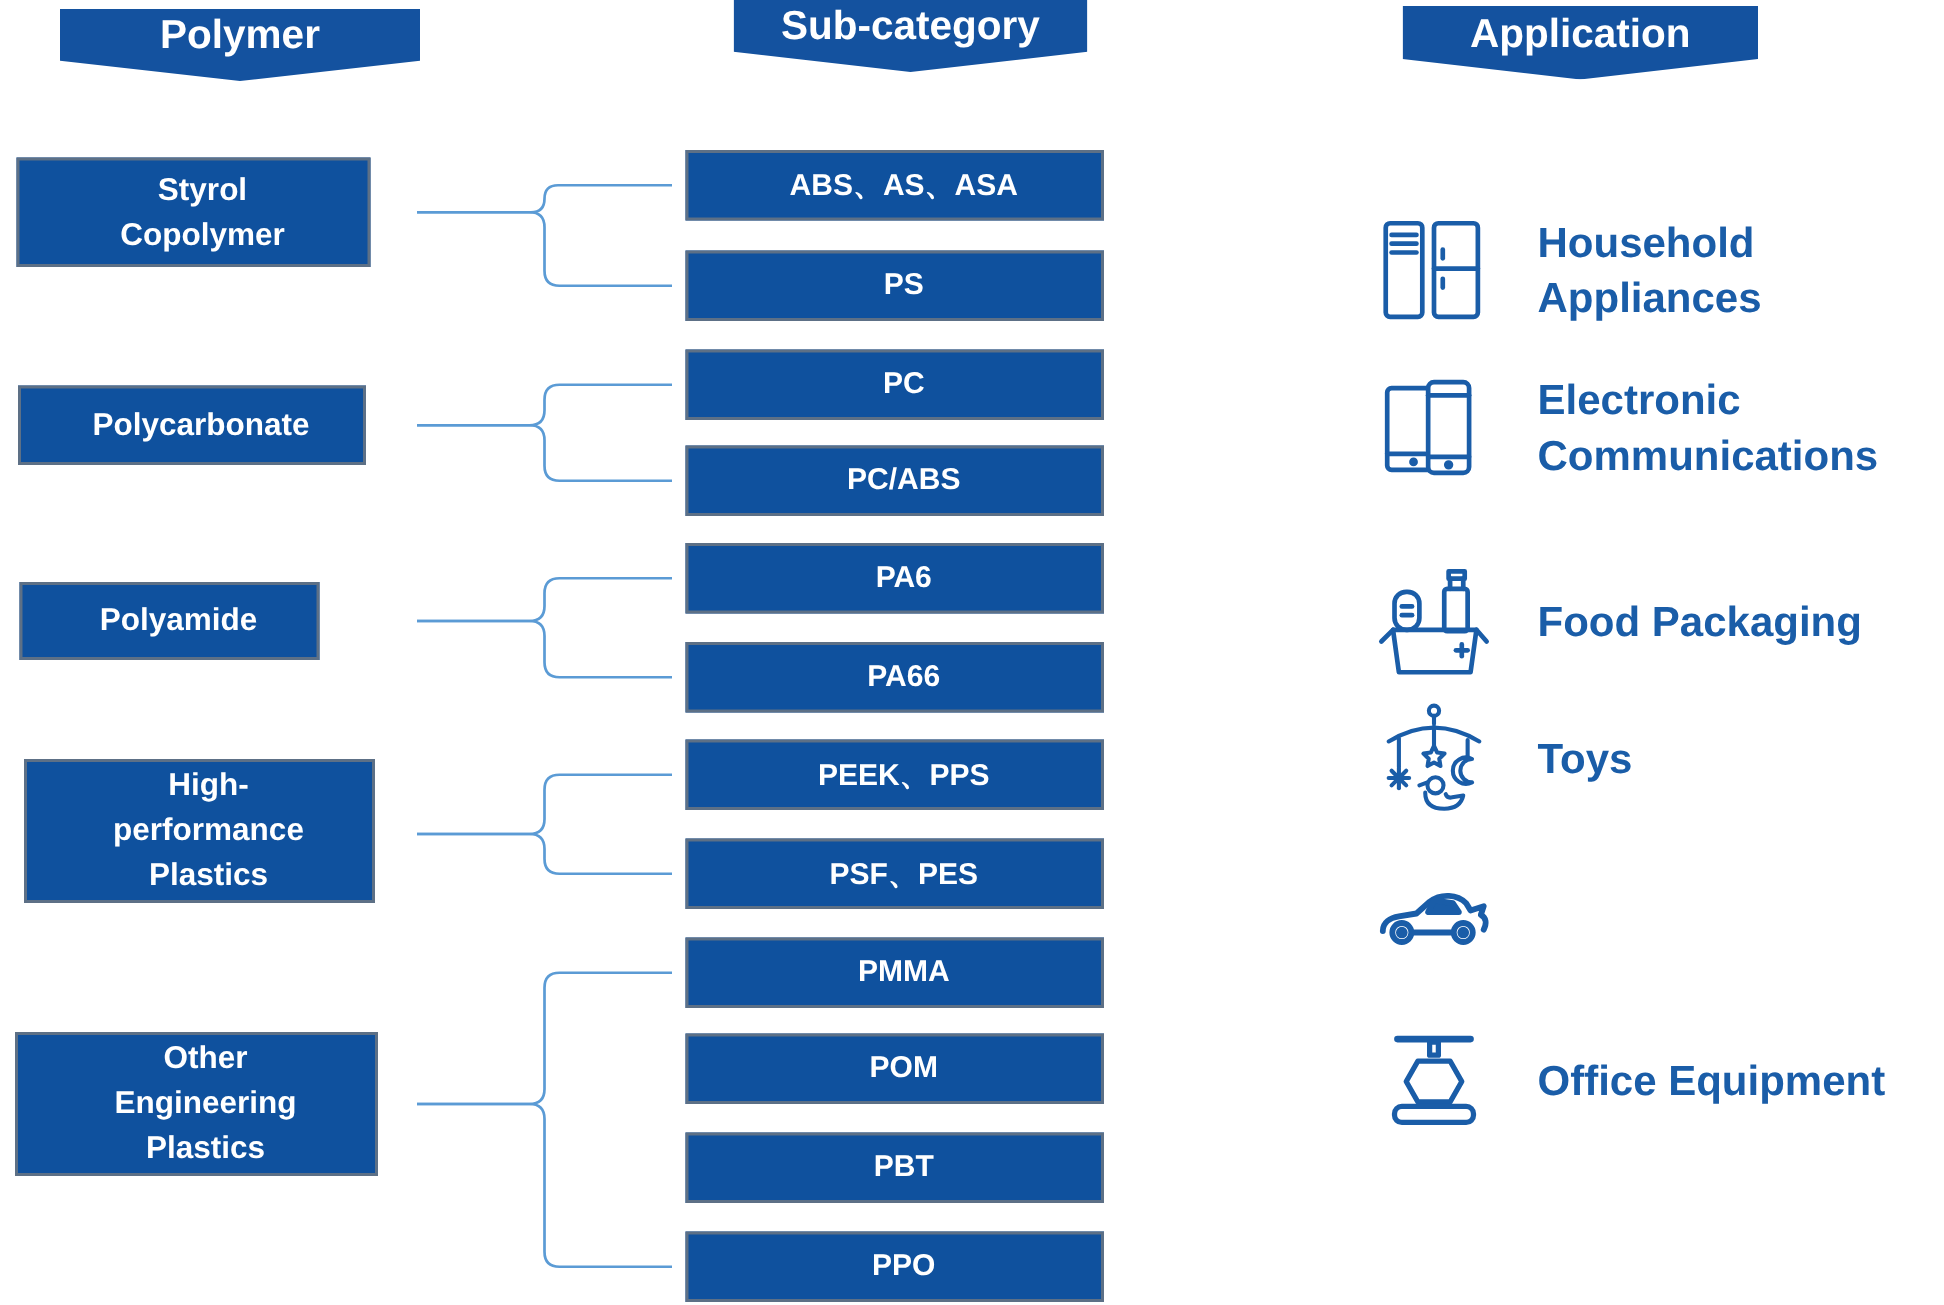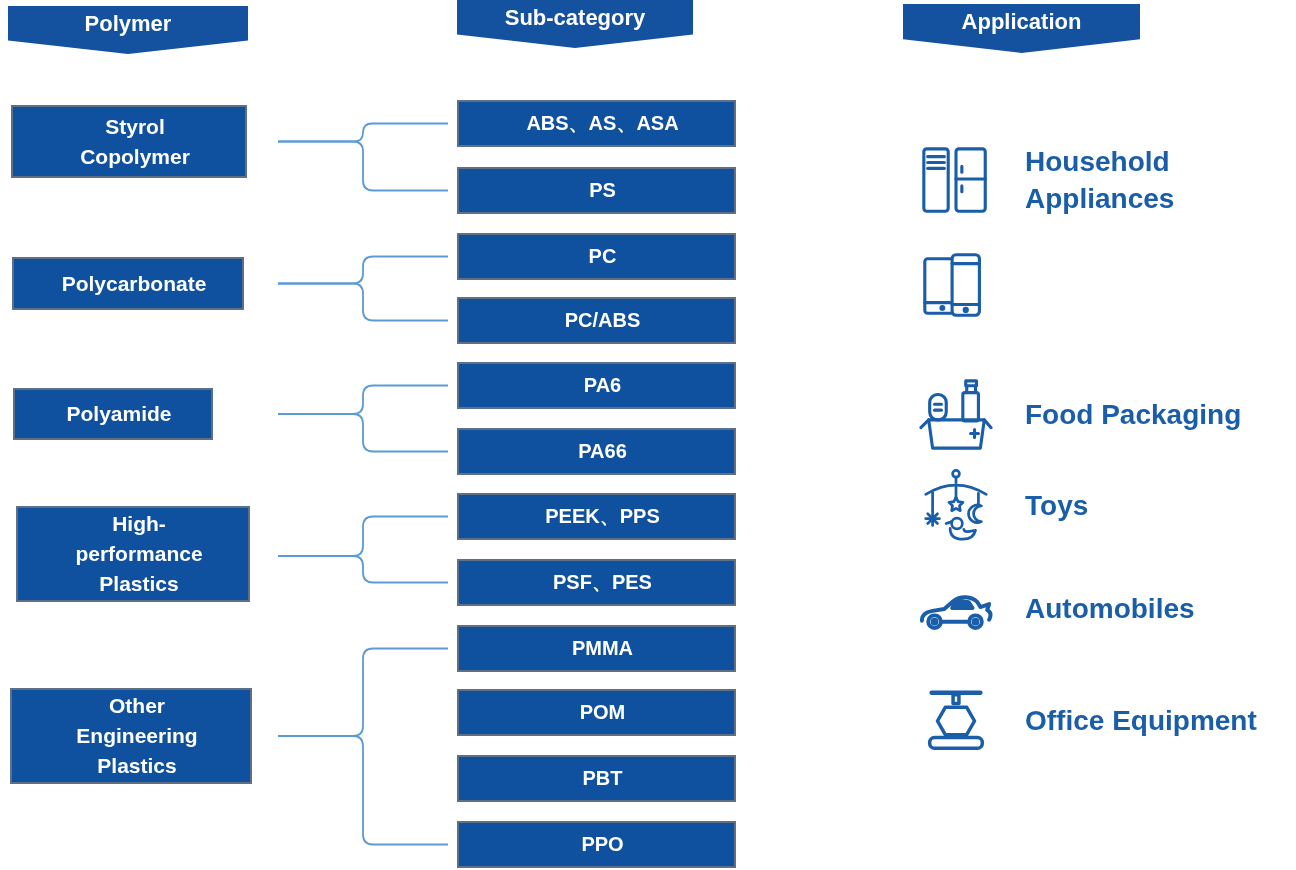--- a/index.html
+++ b/index.html
@@ -10,23 +10,23 @@
     --accent:#1A5DA8;
     --box-text:#FFFFFF;
   }
   html,body{margin:0;padding:0}
   body{
     width:1296px;height:870px;position:relative;background:#fff;
     font-family:"Liberation Sans",sans-serif;overflow:hidden;
   }
   .banner{
     position:absolute;background:var(--banner-fill);color:var(--box-text);
-    font-weight:bold;font-size:22px;display:flex;align-items:center;justify-content:center;
+    font-weight:bold;font-size:27px;display:flex;align-items:center;justify-content:center;
     clip-path:polygon(0 0,100% 0,100% 72%,50% 100%,0 72%);
-    padding-bottom:13px;box-sizing:border-box;
+    padding-bottom:13px;box-sizing:border-box;margin-left:32px;
   }
   .pbox,.sbox{
     position:absolute;background:var(--box-fill);border:2px solid var(--box-border);
     box-sizing:border-box;display:flex;align-items:center;justify-content:center;
     color:var(--box-text);font-weight:bold;text-align:center;white-space:pre-line;padding-left:12px;
   }
   .pbox{font-size:21px;line-height:1.42}
   .sbox{left:457px;width:279px;height:47px;font-size:20px}
   .connectors{position:absolute;left:0;top:0;pointer-events:none}
   .connectors path{stroke:var(--connector);stroke-width:1.8;fill:none}
@@ -117,20 +117,22 @@
     <svg viewBox="0 0 80 80" fill="none" stroke="currentColor" stroke-width="3.2" stroke-linecap="round" stroke-linejoin="round">
       <rect x="8" y="12" width="42" height="56" rx="3"></rect>
       <line x1="8" y1="57" x2="34" y2="57"></line>
       <circle cx="26" cy="62.5" r="1.4" fill="currentColor"></circle>
       <rect x="36" y="8" width="28" height="62" rx="4" fill="#ffffff"></rect>
       <line x1="36" y1="17" x2="64" y2="17"></line>
       <line x1="36" y1="59" x2="64" y2="59"></line>
       <circle cx="50" cy="64.5" r="1.6" fill="currentColor"></circle>
     </svg>
   </span>
+  <span class="app-label">Electronic
+Communications</span>
 </div>
 
 <div class="app-row" style="top:373px">
   <span class="app-icon">
     <svg viewBox="0 0 80 80" fill="none" stroke="currentColor" stroke-width="3.2" stroke-linecap="round" stroke-linejoin="round">
       <rect x="13" y="19" width="17" height="26" rx="8"></rect>
       <line x1="18" y1="29" x2="25" y2="29"></line>
         <line x1="18" y1="35" x2="25" y2="35"></line>
       <rect x="50" y="5" width="11" height="5"></rect>
       <line x1="51" y1="10" x2="51" y2="17"></line>
@@ -174,21 +176,20 @@
     <svg viewBox="0 0 80 80" fill="none" stroke="currentColor" stroke-width="4" stroke-linecap="round" stroke-linejoin="round">
       <path d="M5 52 C5 46 10 43 16 42 L28 40 L37 32 C45 26 56 27 62 33 L65 38 L74 35 L72 41 C76 43 76 47 74 51"></path>
       <path d="M40 31 L36 39 L57 39 L53 33 Z" fill="currentColor"></path>
       <line x1="26" y1="53" x2="52" y2="53"></line>
       <circle cx="18" cy="53" r="6.5"></circle>
         <circle cx="18" cy="53" r="2" fill="currentColor"></circle>
       <circle cx="60" cy="53" r="6.5"></circle>
         <circle cx="60" cy="53" r="2" fill="currentColor"></circle>
     </svg>
   </span>
-  <span class="app-label">Automobiles</span>
 </div>
 
 <div class="app-row" style="top:679px">
   <span class="app-icon">
     <svg viewBox="0 0 80 80" fill="none" stroke="currentColor" stroke-width="3.6" stroke-linecap="round" stroke-linejoin="round">
       <line x1="15" y1="11" x2="65" y2="11" stroke-width="4.5"></line>
       <rect x="37" y="13" width="6" height="9"></rect>
       <path d="M29 26 H51 L59 40 L51 54 H29 L21 40 Z"></path>
       <rect x="13" y="57" width="54" height="11" rx="5"></rect>
     </svg>

